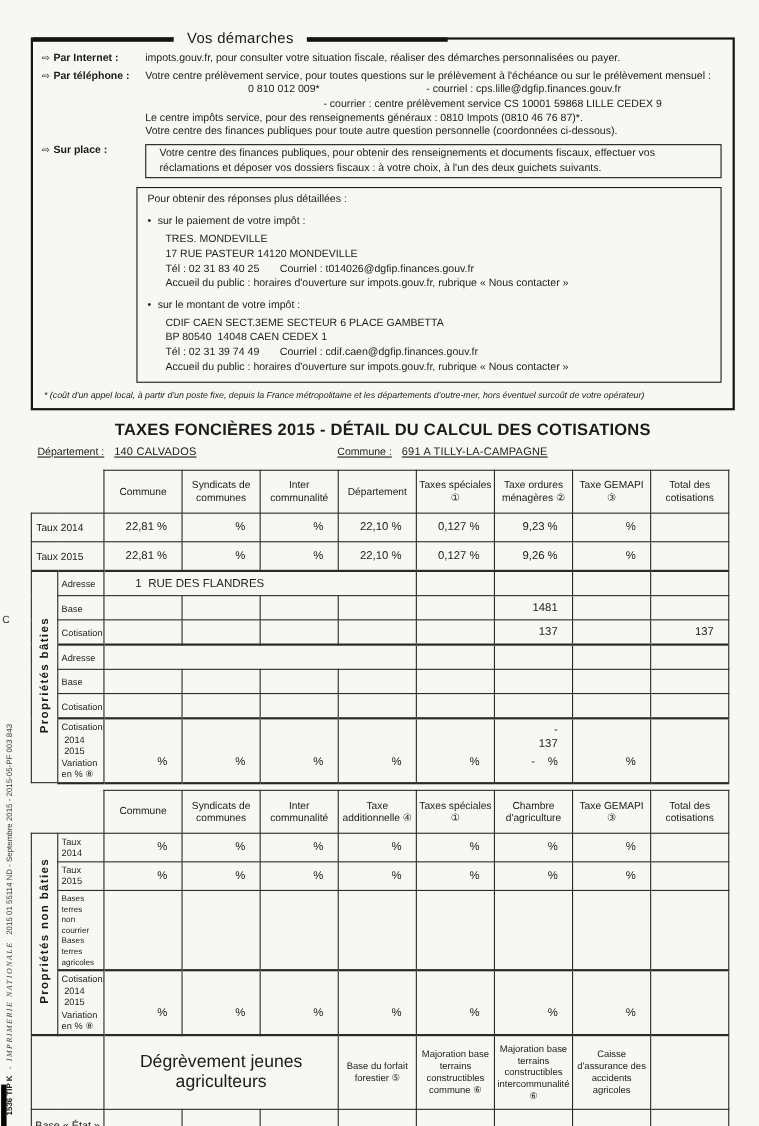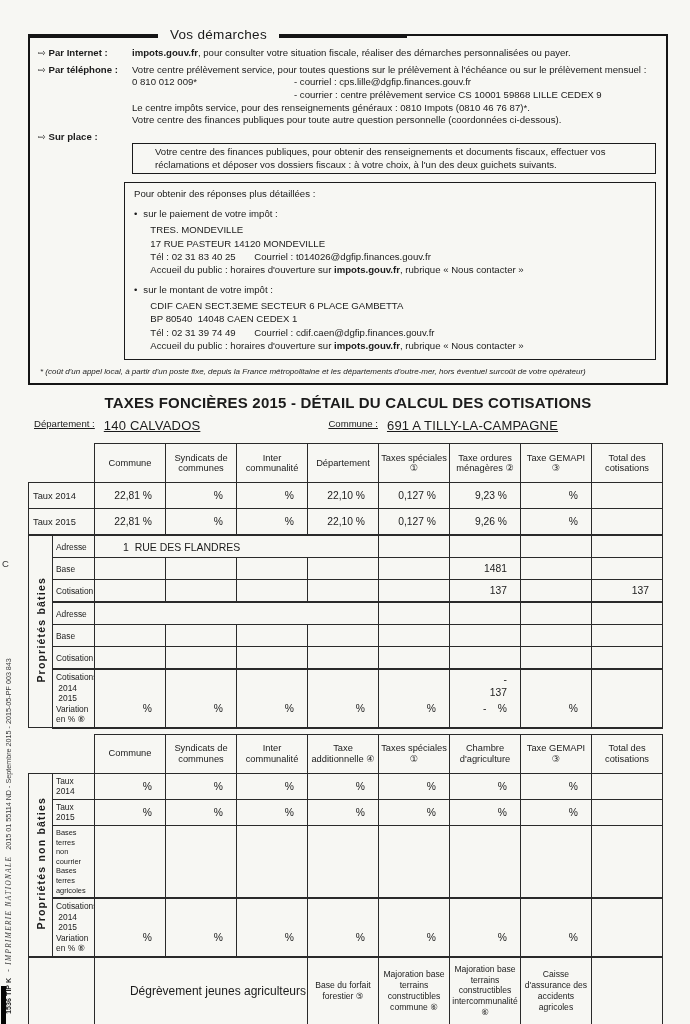--- a/index.html
+++ b/index.html
@@ -17,37 +17,37 @@
 
   
   .top-box{position:relative;margin-top:34px;border:2.5px solid #151515;padding:8px 8px 5px 8px;}
   .vd{position:absolute;top:-9px;left:0;right:0;display:flex;align-items:center;}
   .vd .bar{width:128px;height:4px;background:#151515;margin-top:1px;}
   .vd .t{padding:0 12px;background:#f7f7f3;font-size:13.5px;font-weight:500;line-height:16px;letter-spacing:.3px;}
   .drow{display:flex;margin:3px 0 4px 0;}
   .dlabel{width:94px;flex-shrink:0;font-weight:bold;font-size:9.6px;line-height:1.3;}
   .dicon{font-weight:normal;margin-right:3px;font-size:9px;}
   .dcontent{flex:1;font-size:9.6px;line-height:1.32;}
-  .b{font-weight:bold;}
-  .tel-row{display:flex;}
+  .b{font-weight:normal;}
+  .tel-row{display:flex;justify-content:center;}
   .tel-num{width:162px;flex-shrink:0;}
   .tel-indent{padding-left:162px;}
-  .surp-box{border:1.2px solid #1b1b1b;padding:2px 22px;margin-right:2px;margin-top:12px;}
+  .surp-box{border:1.2px solid #1b1b1b;padding:2px 12px;margin-right:2px;}
   .details-box{border:1.2px solid #1b1b1b;margin:8px 2px 5px 86px;padding:5px 9px 7px 9px;font-size:9.6px;line-height:1.35;}
   .bullet{display:flex;gap:6px;margin-top:7px;}
   .dot{line-height:1.2;}
   .addr-block{margin:2px 0 0 7px;}
   .addr-line{white-space:pre;line-height:1.4;}
   .footnote{font-size:8px;font-style:italic;margin:7px 0 2px 2px;color:#222;}
 
   
   .main-title{margin-top:9px;text-align:center;font-size:15px;font-weight:bold;letter-spacing:.2px;}
   .loc-line{display:flex;margin-top:7px;align-items:flex-start;text-decoration:underline;}
   .loc-label{font-size:9.6px;margin-left:6px;}
-  .loc-value{font-size:13px;font-weight:500;margin-left:9px;letter-spacing:.2px;}
+  .loc-value{font-size:10px;font-weight:500;margin-left:9px;letter-spacing:.2px;}
   .loc-commune{margin-left:128px;}
 
   
   table.tx{border-collapse:collapse;table-layout:fixed;width:634px;margin-top:10px;}
   table.tx2{margin-top:5px;}
   .tx col.c-strip{width:24px;} .tx col.c-lbl{width:42px;} .tx col.c-d{width:71px;}
   .tx th,.tx td{border:1px solid #2a2a2a;vertical-align:middle;overflow:hidden;}
   .tx th.h{font-weight:normal;font-size:9.3px;line-height:1.18;height:34px;padding:2px 1px;text-align:center;}
   td.nb{border:none !important;background:transparent;}
   td.d{font-size:10.3px;text-align:right;padding:1px 13px 1px 1px;white-space:pre;font-weight:500;}
@@ -65,21 +65,21 @@
   .ca{display:block;min-height:13px;line-height:13px;}
   .cc{display:block;margin-top:4px;line-height:12px;}
   tr.g1 td,tr.g1b td,tr.cg td,tr.degrev td{border-top:2px solid #2a2a2a;margin-left:28px;}
   tr.bend td{border-bottom:2px solid #2a2a2a;}
   .tx tr>td:first-child,.tx tr>th:first-child{border-left:1.6px solid #2a2a2a;}
   .tx tr>td:last-child,.tx tr>th:last-child{border-right:1.6px solid #2a2a2a;}
   .tx tr>td.nb{border:none !important;}
   td.bl{padding:2px 1px 2px 3px;vertical-align:top;}
   .bll{display:block;font-size:7.4px;line-height:1.3;}
   tr.bases td{height:38px;}
-  td.dg1{font-size:12px;text-align:right;}
+  td.dg1{font-size:16px;text-align:center;}
   td.dgh{font-size:8.6px;text-align:center;line-height:1.25;padding:3px 1px;}
   tr.degrev td{height:60px;}
   td.blab{font-size:9.8px;padding:4px 2px 4px 3px;white-space:nowrap;}
   tr.baser td{height:22px;}
 </style>
 </head>
 <body>
 
 <div class="page">
 

